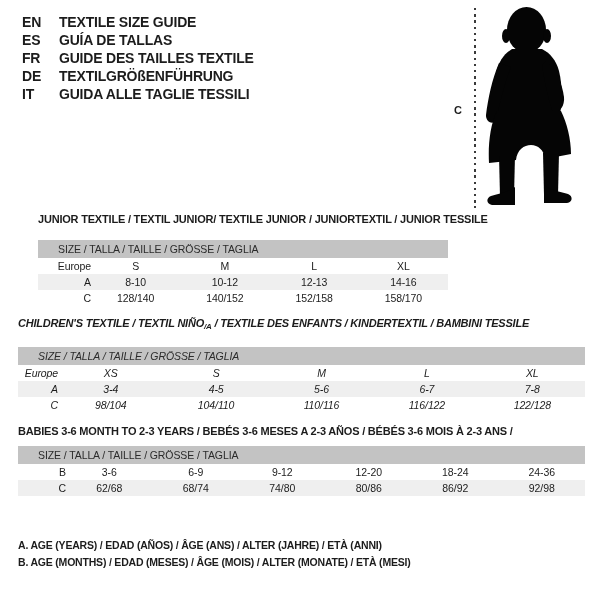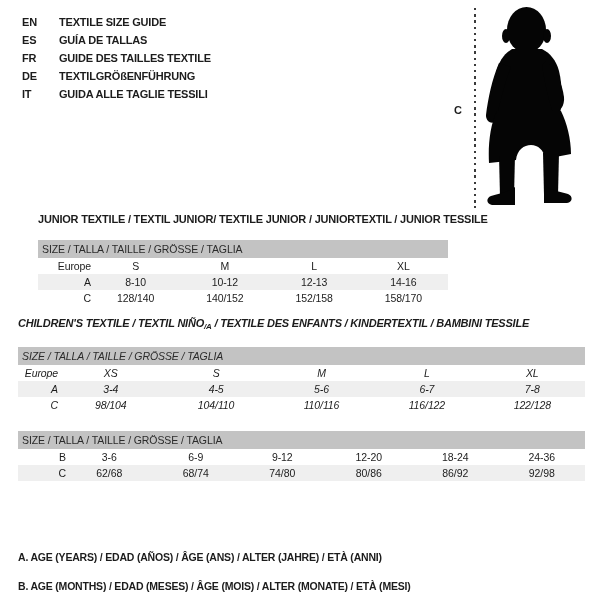--- a/index.html
+++ b/index.html
@@ -3,21 +3,21 @@
 <meta charset="utf-8">
 <style>
   html,body { margin:0; padding:0; }
   body {
     width:600px; height:600px; background:#ffffff; position:relative;
     font-family:"Liberation Sans", sans-serif; color:#1c1c1c; overflow:hidden;
   }
 
   
   .lang-list { position:absolute; left:22px; top:13px; }
-  .lang-row { height:18px; line-height:18px; font-size:11px; font-weight:bold; letter-spacing:-0.2px; white-space:nowrap; }
+  .lang-row { height:18px; line-height:18px; font-size:14px; font-weight:bold; letter-spacing:-0.2px; white-space:nowrap; }
   .lang-code { display:inline-block; width:37px; }
 
   
   .measure-line {
     position:absolute; left:474px; top:8px; width:2px; height:200px;
     background:repeating-linear-gradient(to bottom,#3a3a3a 0 2.5px, transparent 2.5px 6.2px);
   }
   .measure-label { position:absolute; left:454px; top:104px; font-size:11px; font-weight:bold; }
   .baby-svg { position:absolute; left:486px; top:5px; }
 
@@ -30,33 +30,33 @@
   .section-heading { font-size:11px; line-height:13px; font-weight:bold; letter-spacing:-0.2px; white-space:nowrap; }
   #babies-section .section-heading { line-height:15px; }
   .sub { font-size:8px; vertical-align:-2px; }
 
   table.size-table { border-collapse:collapse; width:100%; table-layout:fixed; }
   #junior-section table, #children-section table { margin-top:14px; }
   #babies-section table { margin-top:7px; }
 
   td { font-size:10.5px; text-align:center; padding:0; height:16px; line-height:16px; white-space:nowrap; letter-spacing:-0.1px; }
   tr.bar-row td {
-    background:#c3c3c3; text-align:left; padding-left:4px;
+    background:#c3c3c3; text-align:left; padding-left:20px;
     height:18px; line-height:18px; color:#2b2b2b;
   }
   td.lbl { text-align:right; padding-left:4px; }
   tr.alt td { background:#efefef; }
 
   col.col-label-j { width:53px; }
   col.col-label-c { width:40px; }
   col.col-label-b { width:48px; }
 
   
   .legend { position:absolute; left:18px; top:537px; }
-  .legend-line { height:17px; line-height:17px; font-size:10.5px; font-weight:bold; letter-spacing:-0.2px; white-space:nowrap;margin-top:12px; }
+  .legend-line { height:17px; line-height:17px; font-size:10.5px; font-weight:bold; letter-spacing:-0.2px; white-space:nowrap; }
 </style>
 </head>
 <body>
 
 <div class="lang-list">
   <div class="lang-row">
     <span class="lang-code">EN</span><span>TEXTILE SIZE GUIDE</span>
   </div>
   <div class="lang-row">
     <span class="lang-code">ES</span><span>GUÍA DE TALLAS</span>
@@ -161,20 +161,21 @@
         <td>104/110</td>
         <td>110/116</td>
         <td>116/122</td>
         <td>122/128</td>
       </tr>
     </tbody>
   </table>
 </div>
 
 <div class="section" id="babies-section">
+  <div class="section-heading">BABIES 3-6 MONTH TO 2-3 YEARS / BEBÉS 3-6 MESES A 2-3 AÑOS / BÉBÉS 3-6 MOIS À 2-3 ANS /</div>
   <table class="size-table">
     <colgroup>
         <col class="col-label-b">
         <col span="6">
       </colgroup>
     <tbody>
       <tr class="bar-row">
         <td colspan="7">SIZE / TALLA / TAILLE / GRÖSSE / TAGLIA</td>
       </tr>
       <tr>

